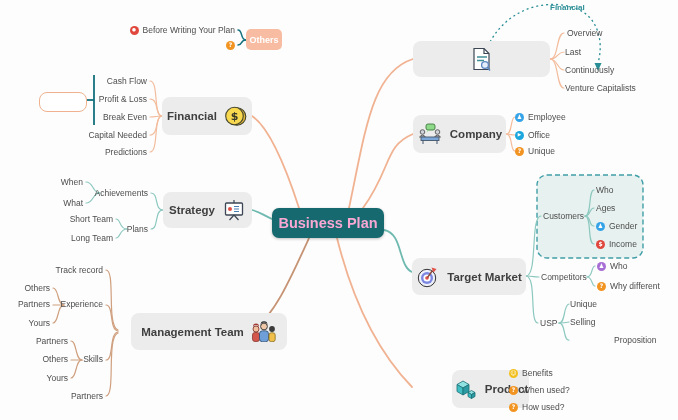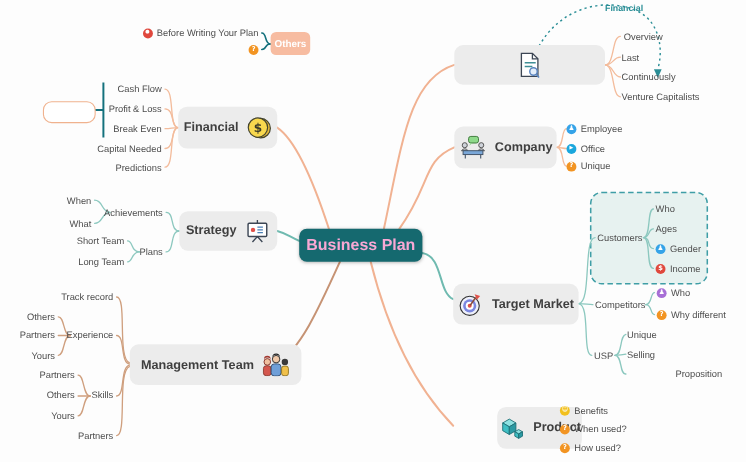--- a/index.html
+++ b/index.html
@@ -348,21 +348,21 @@
 <div class="lbl" style="right:565px;top:213px;">
     <span>Short Team</span>
   </div>
 <div class="lbl" style="right:565px;top:232px;">
     <span>Long Team</span>
   </div>
 <div class="lbl" style="right:530px;top:223px;">
     <span>Plans</span>
   </div>
 
-<div class="topic" style="left:118px;top:313px;width:156px;height:37px;">
+<div class="topic" style="left:131px;top:313px;width:156px;height:37px;">
   <span>Management Team</span>
   <svg class="icon" width="26" height="21" viewBox="0 0 26 21">
     <circle cx="5" cy="8" r="3" fill="#f0c0a0" stroke="#8a3a30" stroke-width="0.9"></circle>
     <path d="M2,7 a3,3 0 0 1 6,0 l0,-1.5 a3,3 0 0 0 -6,0 z" fill="#a33b33"></path>
     <rect x="1.5" y="11.5" width="7" height="9" rx="2.5" fill="#d4574e" stroke="#8a3a30" stroke-width="0.8"></rect>
     <circle cx="13" cy="5.5" r="3.4" fill="#f0c8a8" stroke="#333" stroke-width="0.9"></circle>
     <path d="M9.6,5 a3.4,3.4 0 0 1 6.8,0 l0,-1.3 a3.4,3.4 0 0 0 -6.8,0 z" fill="#222"></path>
     <rect x="8.5" y="9.8" width="9" height="11" rx="3" fill="#6f9fd8" stroke="#2f4b6e" stroke-width="0.8"></rect>
     <circle cx="21" cy="8" r="2.9" fill="#3a3a3a"></circle>
     <rect x="18" y="11.8" width="6.2" height="8.8" rx="2.2" fill="#f0c04a" stroke="#8a7020" stroke-width="0.8"></rect>

